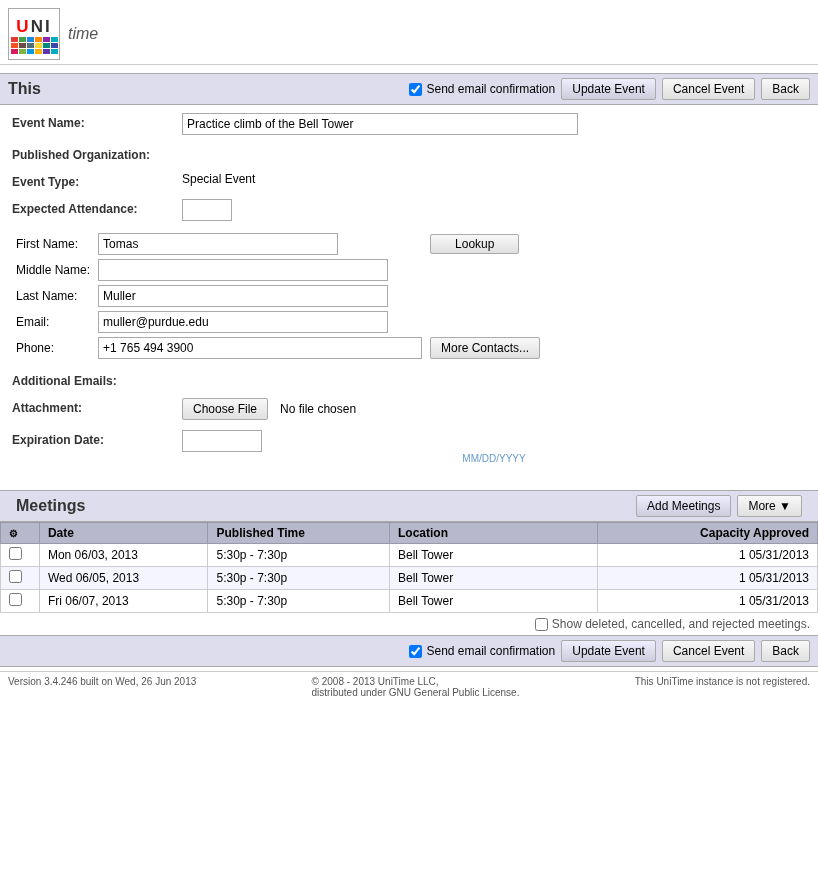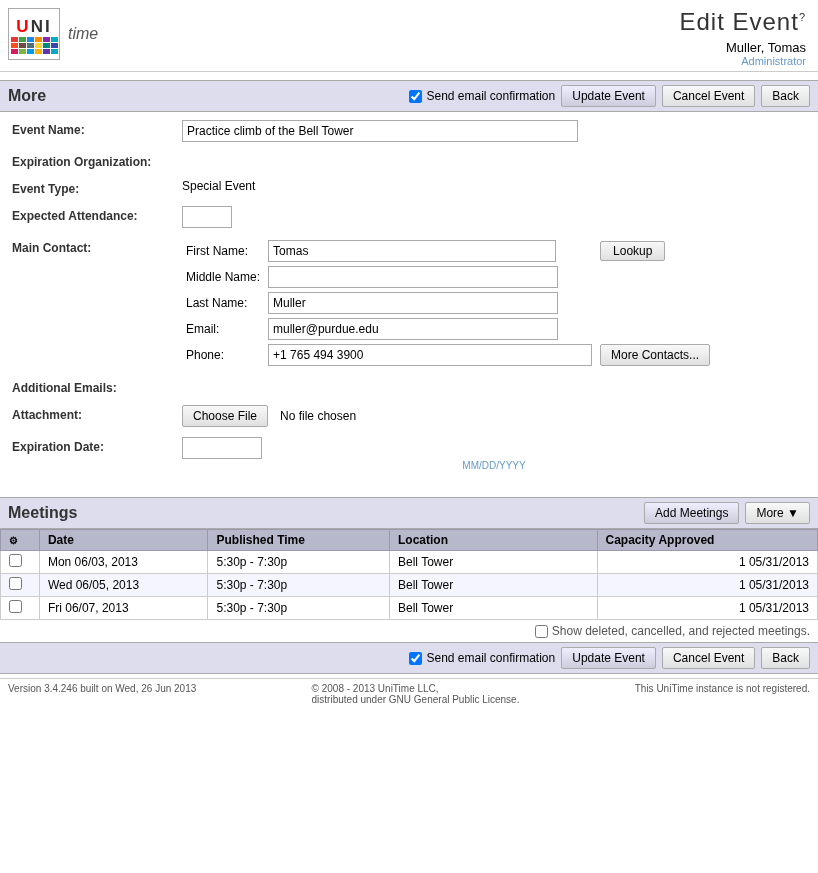--- a/index.html
+++ b/index.html
@@ -34,21 +34,21 @@
     input[type="text"] { height: 22px; }
     select { height: 24px; }
     textarea { resize: vertical; }
 
     
     .contact-table { border-collapse: collapse; }
     .contact-table td { padding: 2px 4px; vertical-align: middle; }
     .contact-label { font-size: 12px; white-space: nowrap; padding-right: 6px; }
 
     
-    .meetings-header { display: flex; align-items: center; justify-content: space-between; background: #dde; padding: 4px 8px; border-top: 1px solid #aaa; border-bottom: 1px solid #aaa; margin-top: 8px; }
+    .meetings-header { display: flex; align-items: center; justify-content: space-between; background: #dde; padding: 4px 16px; border-top: 1px solid #aaa; border-bottom: 1px solid #aaa; margin-top: 8px; }
     .meetings-table { width: 100%; border-collapse: collapse; margin: 0; }
     .meetings-table th { background: #b8b8cc; border: 1px solid #9999aa; padding: 3px 8px; text-align: left; font-size: 12px; }
     .meetings-table td { border: 1px solid #ccc; padding: 3px 8px; font-size: 12px; }
     .meetings-table tr:nth-child(even) td { background: #f5f5ff; }
     .meetings-table tr:nth-child(odd) td { background: #fff; }
     .col-date { width: 130px; }
     .col-time { width: 140px; }
     .col-loc { width: 160px; }
 
     
@@ -67,21 +67,21 @@
     .attachment-row { display: flex; align-items: center; gap: 12px; }
     .expiration-col { display: flex; flex-direction: column; }
     .expiration-hint { font-size: 10px; color: #6699cc; text-align: center; margin-top: 1px; }
 
     .more-btn { display: flex; align-items: center; gap: 2px; }
 
     .one-email-note { text-align: right; font-size: 11px; color: #6699cc; padding-right: 2px; }
 
     .additional-emails-area { display: flex; flex-direction: column; }
 
-    .lookup-btn { padding: 2px 12px; font-size: 12px; border: 1px solid #aaa; background: linear-gradient(to bottom, #f8f8f8, #e0e0e0); cursor: pointer; border-radius: 2px; }
+    .lookup-btn { padding: 2px 24px; font-size: 12px; border: 1px solid #aaa; background: linear-gradient(to bottom, #f8f8f8, #e0e0e0); cursor: pointer; border-radius: 2px; }
 
     .more-contacts-btn { white-space: nowrap; }
 
     
     .c1{background:#e53935} .c2{background:#43a047} .c3{background:#1e88e5}
     .c4{background:#fb8c00} .c5{background:#8e24aa} .c6{background:#00acc1}
     .c7{background:#f4511e} .c8{background:#6d4c41} .c9{background:#546e7a}
     .c10{background:#fdd835} .c11{background:#00897b} .c12{background:#3949ab}
     .c13{background:#d81b60} .c14{background:#7cb342} .c15{background:#039be5}
     .c16{background:#ffb300} .c17{background:#5e35b1} .c18{background:#00acc1}
@@ -113,33 +113,24 @@
         <div class="c13"></div>
           <div class="c14"></div>
           <div class="c15"></div>
           <div class="c16"></div>
           <div class="c17"></div>
           <div class="c18"></div>
       </div>
     </div>
     <span class="logo-time">time</span>
   </div>
-  <div class="header-right">
-    <div style="font-size:24px;color:#333;letter-spacing:1px;">
-      <span>Edit Event</span><span class="question-mark">?</span>
-    </div>
-    <div class="header-user">
-      <div class="user-name">Muller, Tomas</div>
-      <div class="user-role">Administrator</div>
-    </div>
-  </div>
 </div>
 
 <div class="section-header">
-  <span class="section-title">More</span>
+  <span class="section-title">This</span>
   <div class="section-actions">
     <label class="checkbox-label">
       <input type="checkbox" checked="" style="">
       <span>Send email confirmation</span>
     </label>
     <button class="btn btn-primary">Update Event</button>
     <button class="btn">Cancel Event</button>
     <button class="btn">Back</button>
   </div>
 </div>
@@ -147,46 +138,45 @@
 <div class="form-area">
 
   <div class="form-row">
     <div class="form-label">Event Name:</div>
     <div class="form-control">
       <input type="text" style="width: 396px;" value="Practice climb of the Bell Tower">
     </div>
   </div>
 
   <div class="form-row">
-    <div class="form-label">Expiration Organization:</div>
+    <div class="form-label">Published Organization:</div>
   </div>
 
   <div class="form-row">
     <div class="form-label">Event Type:</div>
     <div class="form-control">
       <span>Special Event</span>
     </div>
   </div>
 
   <div class="form-row">
     <div class="form-label">Expected Attendance:</div>
     <div class="form-control">
       <input type="text" style="width: 50px;" value="">
     </div>
   </div>
 
   <div class="form-row">
-    <div class="form-label" style="padding-top:3px;">Main Contact:</div>
     <div class="form-control">
       <table class="contact-table">
         <tbody>
             <tr>
           <td class="contact-label">First Name:</td>
           <td>
-            <input type="text" style="width: 288px;" value="Tomas">
+            <input type="text" style="width: 240px;" value="Tomas">
           </td>
           <td>
             <button class="lookup-btn">Lookup</button>
           </td>
         </tr>
         <tr>
           <td class="contact-label">Middle Name:</td>
           <td>
             <input type="text" style="width: 290px;" value="">
           </td>
@@ -255,21 +245,21 @@
 
 <table class="meetings-table">
   <thead>
     <tr>
       <th style="width:24px;">
         <span style="font-size:10px;">⚙</span>
       </th>
       <th class="col-date">Date</th>
       <th class="col-time">Published Time</th>
       <th class="col-loc">Location</th>
-      <th style="text-align:left;width:170px;">Capacity Approved</th>
+      <th style="text-align:right;width:170px;">Capacity Approved</th>
     </tr>
   </thead>
   <tbody id="meetings-tbody">
   <tr>
     <td>
       <input type="checkbox" style="">
     </td>
     <td>Mon 06/03, 2013</td>
     <td>5:30p - 7:30p</td>
     <td>Bell Tower</td>

